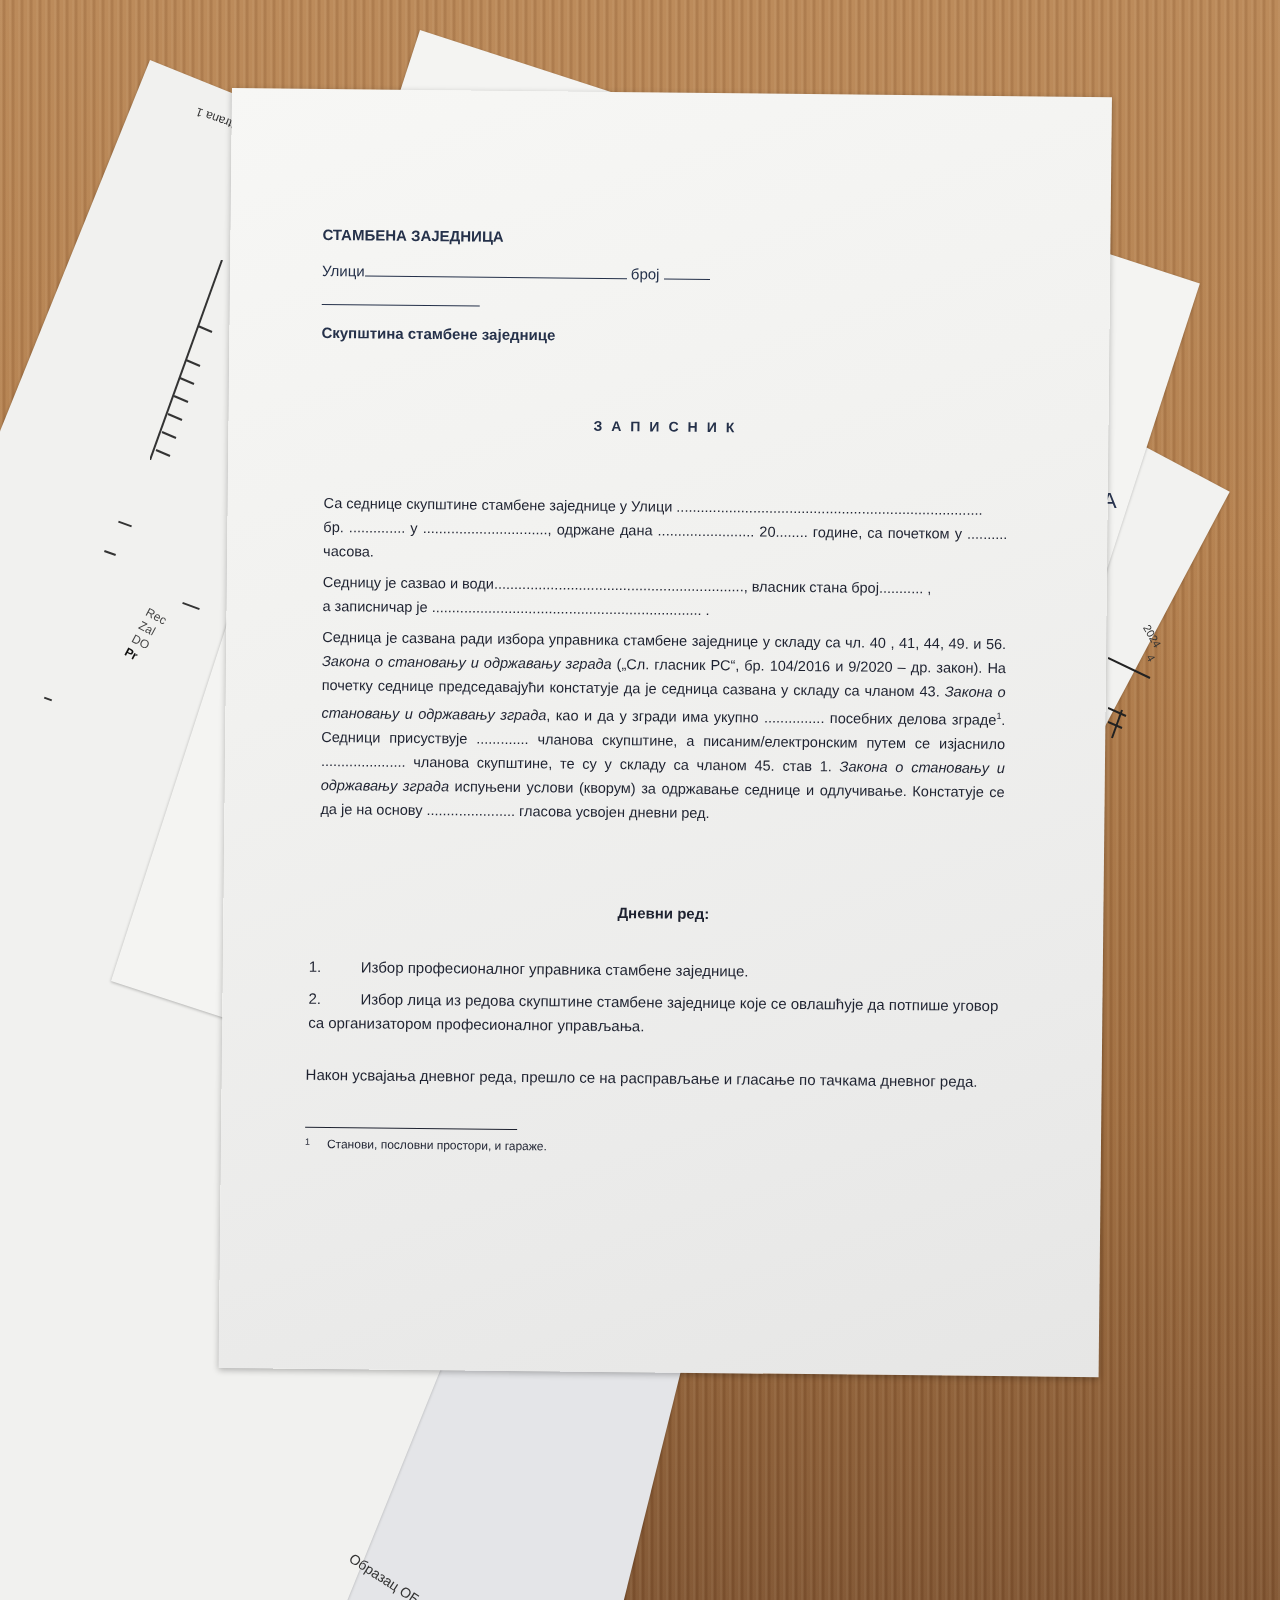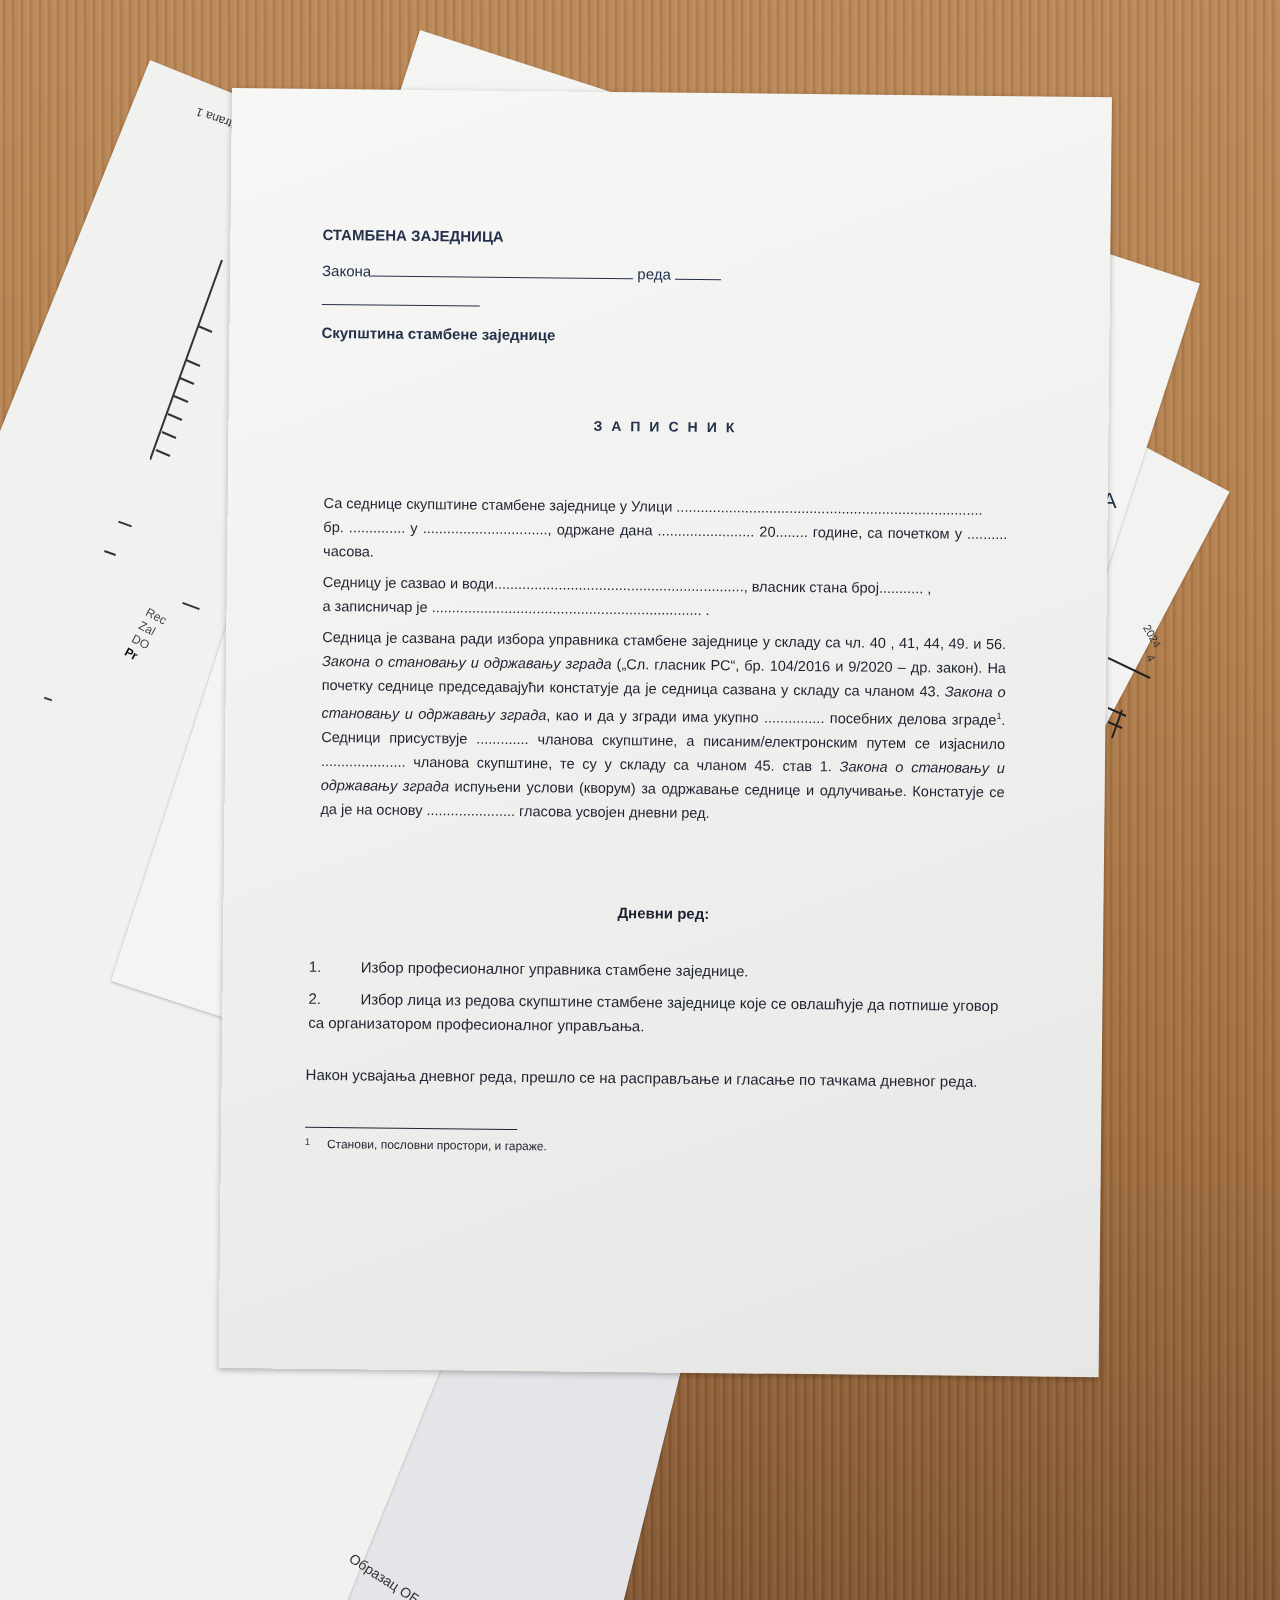--- a/index.html
+++ b/index.html
@@ -280,22 +280,22 @@
   <line x1="14" y1="60" x2="4" y2="88" stroke="#222" stroke-width="2"></line>
 </svg>
 
 <span class="peek-bottom">Образац ОБ</span>
 
 <div class="main-paper">
 
   <div class="doc org-name">СТАМБЕНА ЗАЈЕДНИЦА</div>
 
   <div class="doc street-line">
-    <span>Закона</span><span class="u" style="width:262px;"></span>
-    <span>реда</span>
+    <span>Улици</span><span class="u" style="width:262px;"></span>
+    <span>број</span>
     <span class="u" style="width:46px;"></span>
   </div>
 
   <div class="doc blank-line"></div>
 
   <div class="doc assembly">Скупштина стамбене заједнице</div>
 
   <div class="doc title">ЗАПИСНИК</div>
 
   <div class="doc body">

